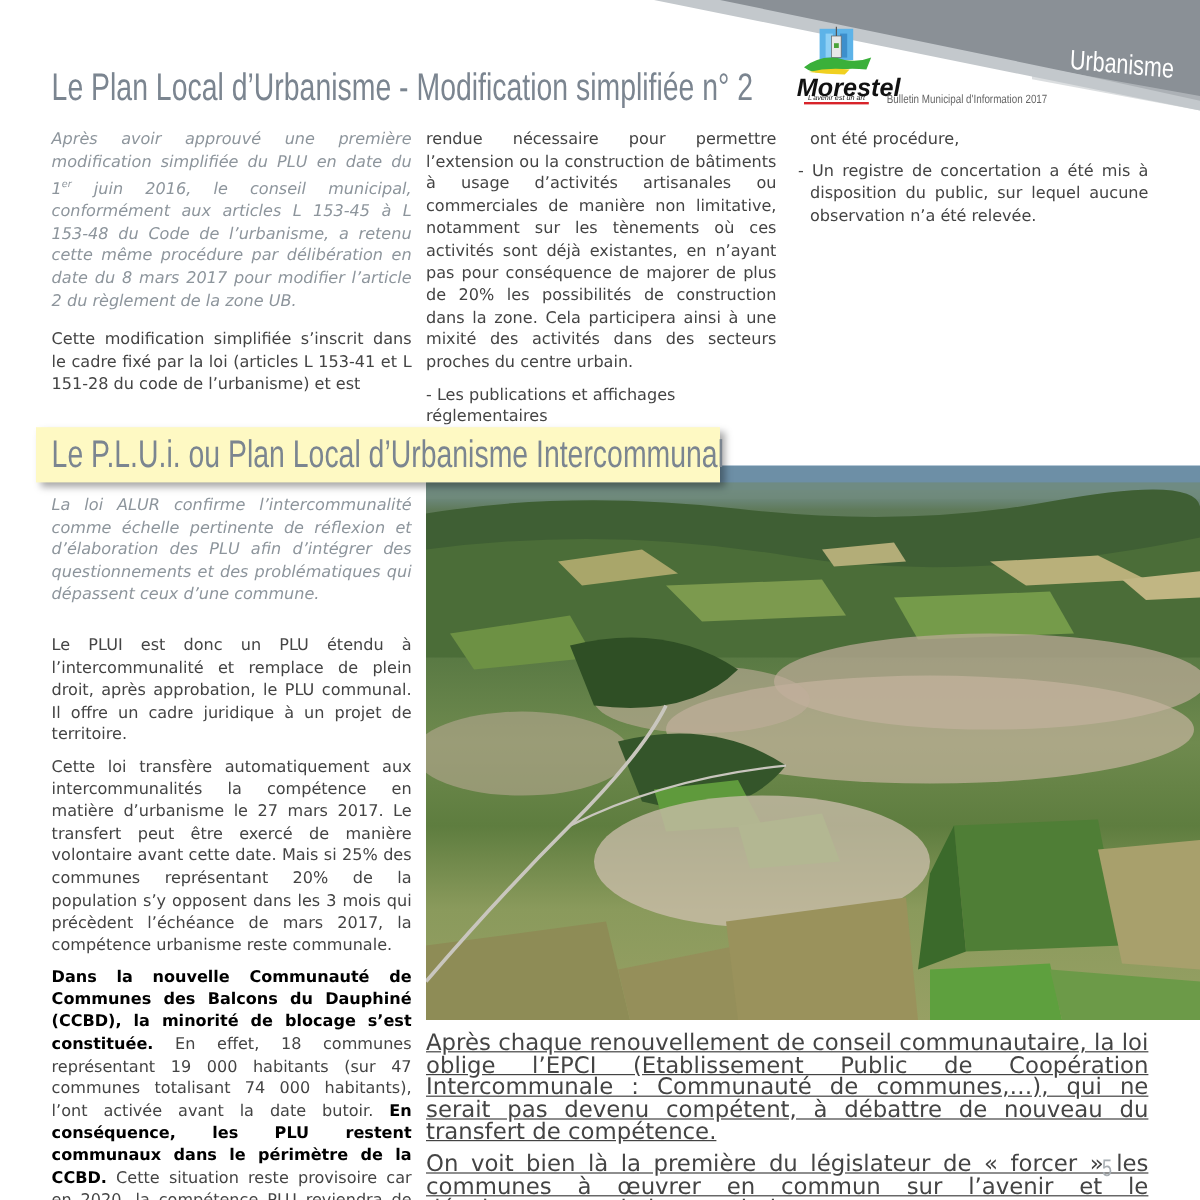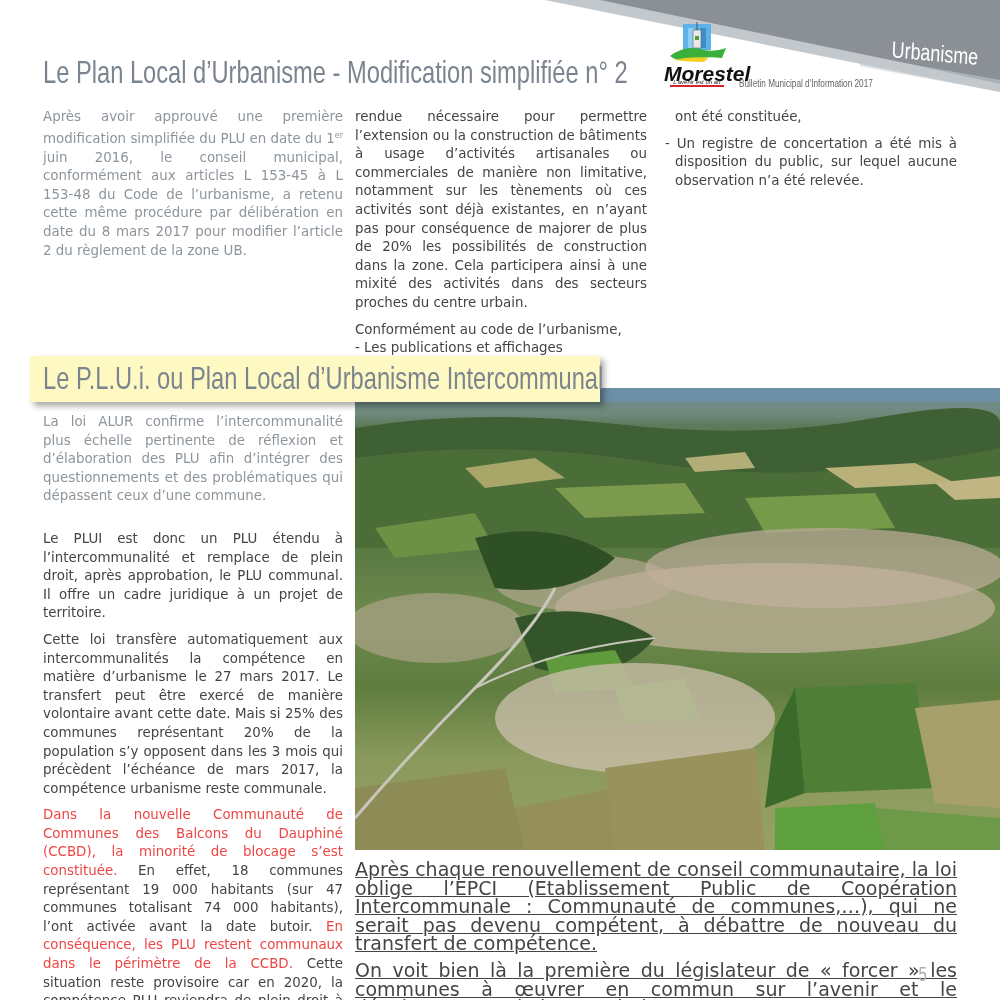--- a/index.html
+++ b/index.html
@@ -47,23 +47,23 @@
     }
     .h2 {
       position: absolute; left: 13px; top: 4px;
       font-family: "Liberation Sans", sans-serif; font-size: 32px; color: #7b8590;
       transform: scaleX(0.74); transform-origin: left center; white-space: nowrap;
     }
 
     
     .col { position: absolute; font-size: 13.4px; line-height: 18.6px; text-align: justify; }
     .col p { margin: 0 0 8px 0; }
-    .lead { color: #8d959c; }
+    .lead { font-style: italic; color: #8d959c; }
     .body { color: #444; }
-    .bold { font-weight: normal; color: #ef4444; }
+    .bold { font-weight: bold; color: #000000; }
     .bullet { padding-left: 10px; text-indent: -10px; }
     .col1 { left: 43px; top: 108px; width: 300px; }
     .col2 { left: 355px; top: 108px; width: 292px; }
     .col3 { left: 665px; top: 108px; width: 292px; }
     .colL { left: 43px; top: 413px; width: 300px; }
     .caption { position: absolute; left: 355px; top: 860px; width: 602px; font-size: 19px; line-height: 18.6px; text-align: justify; color: #444; text-decoration: underline; }
     .caption p { margin: 0 0 8px 0; }
     .page-num {
       position: absolute; left: 917px; top: 963px;
       font-family: "Liberation Sans", sans-serif; font-size: 20px; color: #a8aeb3;
@@ -102,39 +102,39 @@
     <div class="logo-name">Morestel</div>
     <div class="logo-tagline">L'avenir est un art</div>
   </div>
   <div class="bulletin">Bulletin Municipal d'Information 2017</div>
 </div>
 
 <div class="h1">Le Plan Local d’Urbanisme - Modification simplifiée n° 2</div>
 
 <div class="col col1">
   <p class="lead"><span>Après avoir approuvé une première modification simplifiée du PLU en date du 1</span><sup style="font-size:8px">er</sup><span> juin 2016, le conseil municipal, conformément aux articles L 153-45 à L 153-48 du Code de l’urbanisme, a retenu cette même procédure par délibération en date du 8 mars 2017 pour modifier l’article 2 du règlement de la zone UB.</span></p>
+  <p class="body" style="margin-top:14px">Cette modification simplifiée s’inscrit dans le cadre fixé par la loi (articles L 153-41 et L 151-28 du code de l’urbanisme) et est</p>
 </div>
 
 <div class="col col2">
   <p class="body">rendue nécessaire pour permettre l’extension ou la construction de bâtiments à usage d’activités artisanales ou commerciales de manière non limitative, notamment sur les tènements où ces activités sont déjà existantes, en n’ayant pas pour conséquence de majorer de plus de 20% les possibilités de construction dans la zone. Cela participera ainsi à une mixité des activités dans des secteurs proches du centre urbain.</p>
-  <p class="body" style="margin-bottom:0">Conformément au code de l’urbanisme,</p>
   <p class="body" style="text-align:left">- Les publications et affichages réglementaires</p>
 </div>
 
 <div class="col col3">
-  <p class="body" style="padding-left:10px">ont été constituée,</p>
+  <p class="body" style="padding-left:10px">ont été procédure,</p>
   <p class="body bullet">- Un registre de concertation a été mis à disposition du public, sur lequel aucune observation n’a été relevée.</p>
 </div>
 
 <div class="h2-box">
   <div class="h2">Le P.L.U.i. ou Plan Local d’Urbanisme Intercommunal</div>
 </div>
 
 <div class="col colL">
-  <p class="lead">La loi ALUR confirme l’intercommunalité plus échelle pertinente de réflexion et d’élaboration des PLU afin d’intégrer des questionnements et des problématiques qui dépassent ceux d’une commune.</p>
+  <p class="lead">La loi ALUR confirme l’intercommunalité comme échelle pertinente de réflexion et d’élaboration des PLU afin d’intégrer des questionnements et des problématiques qui dépassent ceux d’une commune.</p>
   <p class="body" style="margin-top:24px">Le PLUI est donc un PLU étendu à l’intercommunalité et remplace de plein droit, après approbation, le PLU communal. Il offre un cadre juridique à un projet de territoire.</p>
   <p class="body">Cette loi transfère automatiquement aux intercommunalités la compétence en matière d’urbanisme le 27 mars 2017. Le transfert peut être exercé de manière volontaire avant cette date. Mais si 25% des communes représentant 20% de la population s’y opposent dans les 3 mois qui précèdent l’échéance de mars 2017, la compétence urbanisme reste communale.</p>
   <p class="body"><span class="bold">Dans la nouvelle Communauté de Communes des Balcons du Dauphiné (CCBD), la minorité de blocage s’est constituée.</span><span> En effet, 18 communes représentant 19 000 habitants (sur 47 communes totalisant 74 000 habitants), l’ont activée avant la date butoir. </span><span class="bold">En conséquence, les PLU restent communaux dans le périmètre de la CCBD.</span><span> Cette situation reste provisoire car en 2020, la compétence PLU reviendra de plein droit à l’intercommunalité.</span></p>
 </div>
 
 <div class="photo" title="Vue aérienne de Morestel et de ses environs">
   <svg width="645" height="462" viewBox="0 0 645 462">
 
     <rect x="0" y="0" width="645" height="20" fill="#6d8fa6"></rect>
     <rect x="0" y="14" width="645" height="14" fill="#6f8a7a" opacity="0.8"></rect>

